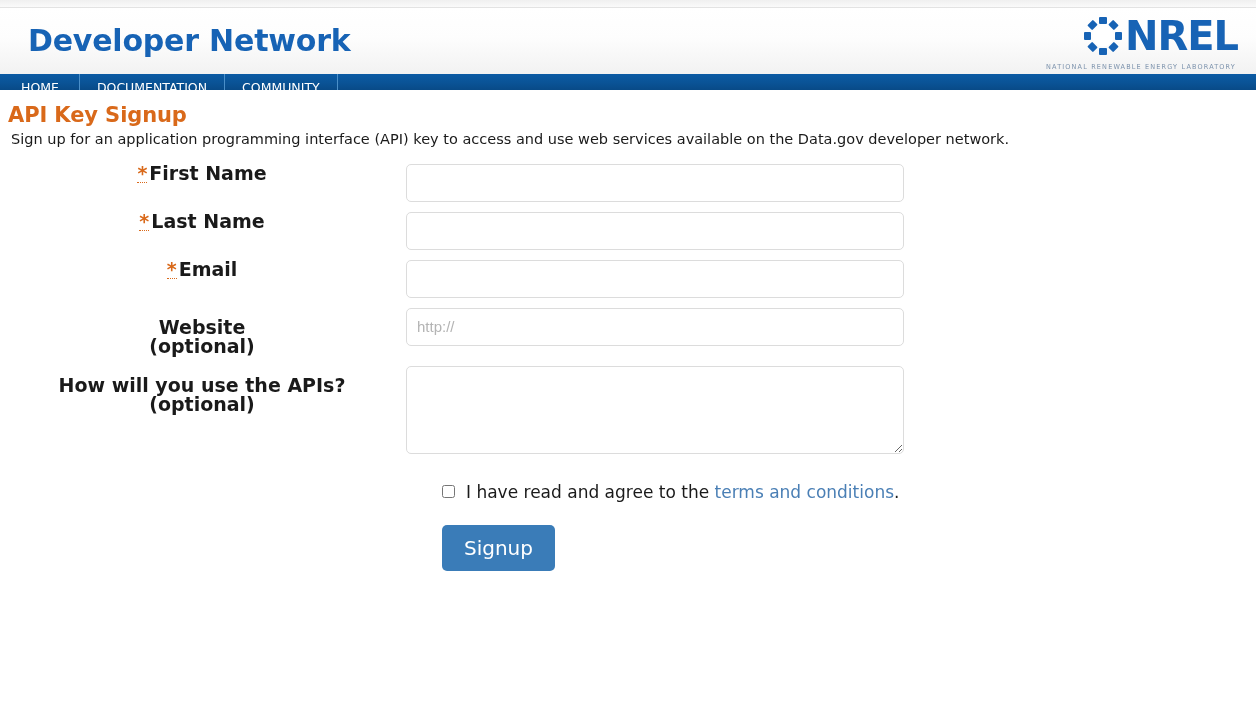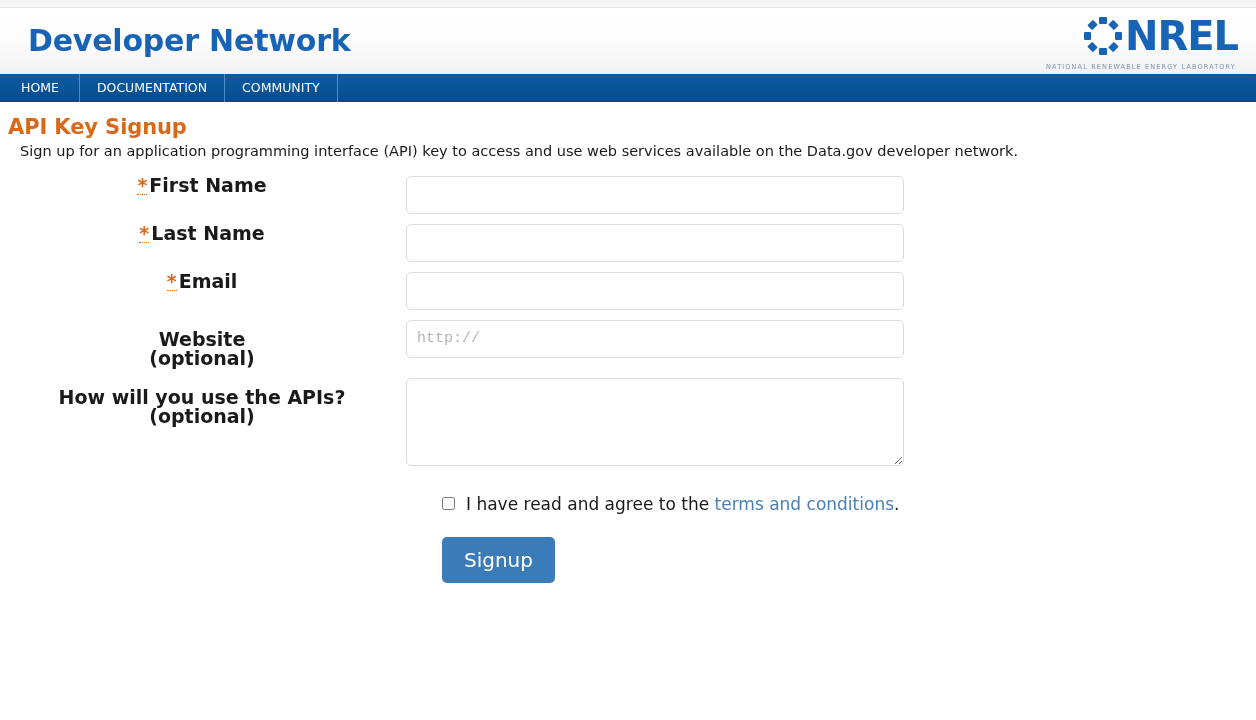--- a/index.html
+++ b/index.html
@@ -74,21 +74,21 @@
     letter-spacing: 1.15px;
     color: #7d93ad;
     margin-top: 7px;
     margin-right: 2px;
     white-space: nowrap;
     transform: scaleY(1.05);
   }
 
   
   .navbar {
-    height: 28px;
+    height: 16px;
     background: linear-gradient(to bottom, #0b5ba4 0%, #0a5396 55%, #084a87 100%);
     display: flex;
     align-items: stretch;
     box-sizing: border-box;
   }
   .nav-item {
     color: #ffffff;
     font-size: 12.5px;
     line-height: 28px;
     padding: 0 17px;
@@ -111,21 +111,21 @@
   .page-title {
     font-size: 21px;
     font-weight: bold;
     color: #d9691a;
     margin: 0 16px 3px 0;
     letter-spacing: -0.1px;
   }
   .page-desc {
     font-size: 14.5px;
     color: #1a1a1a;
-    margin: 0 0 14px 12px;
+    margin: 0 0 14px 3px;
     line-height: 1.35;
   }
   .required-note {
     font-size: 13px;
     color: #585858;
     margin: 0 0 16px 0;
   }
   .req-star {
     color: #d9691a;
     font-weight: bold;
@@ -159,21 +159,21 @@
   }
   .form-field { flex: 0 0 auto; }
 
   .text-input {
     width: 498px;
     height: 38px;
     box-sizing: border-box;
     border: 1px solid #dcdcdc;
     border-radius: 5px;
     background: #ffffff;
-    font-family: Liberation Mono, monospace;
+    font-family: Liberation Sans, sans-serif;
     font-size: 15px;
     color: #14532d;
     padding: 0 10px;
     outline: none;
   }
   .text-input::placeholder { color: #b4b4b4; }
 
   .text-area {
     width: 498px;
     height: 88px;

